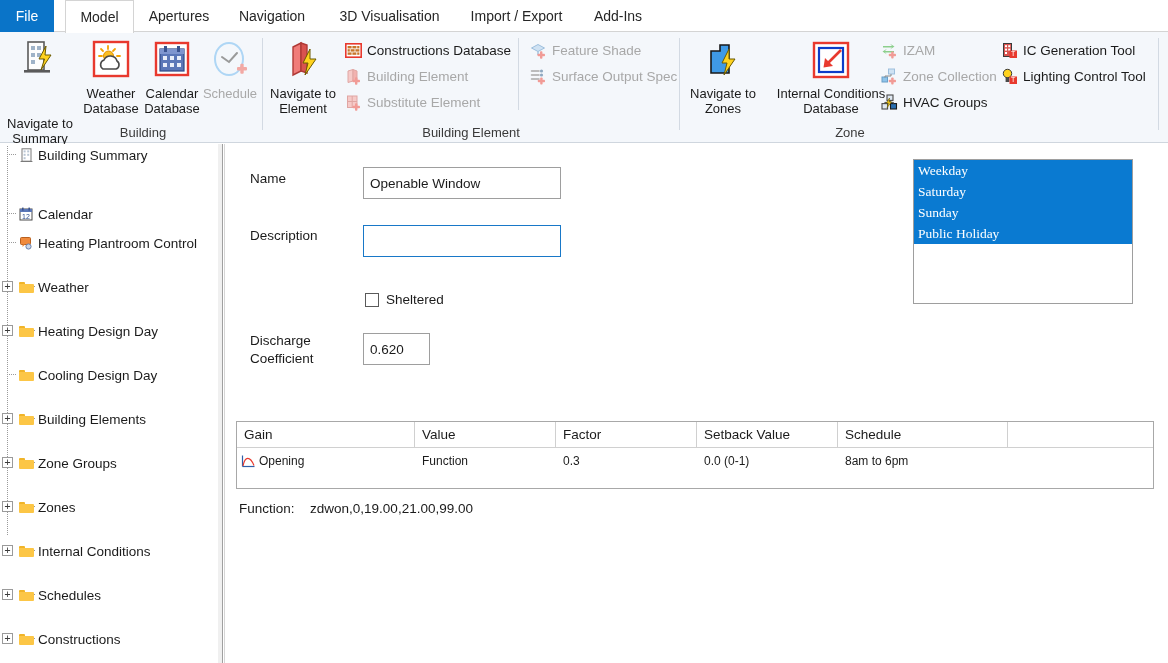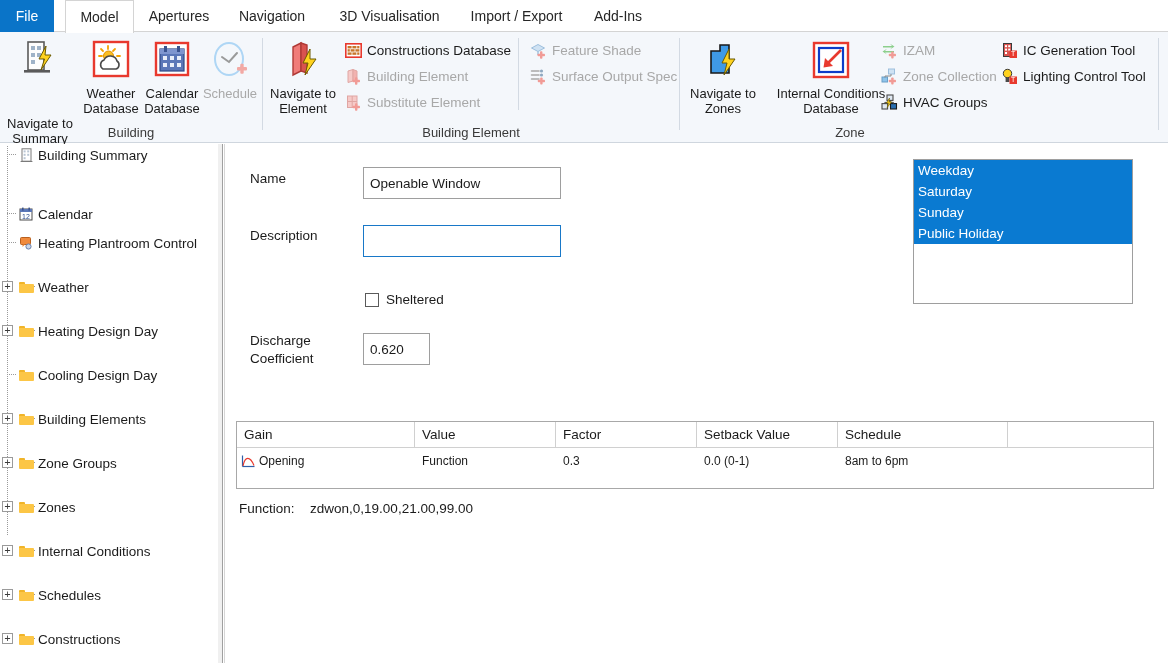--- a/index.html
+++ b/index.html
@@ -144,20 +144,21 @@
     font-family:"Liberation Sans", sans-serif;
   }
   .tbox.focus { border:1px solid #1878c8; }
 
   .cbrow { position:absolute; display:flex; align-items:flex-end; gap:7px; font-size:13.5px; }
   .cbox { width:14px; height:14px; border:1px solid #5a5a5a; background:#fff; }
 
   #daylist {
     position:absolute; border:1px solid #9e9e9e; background:#ffffff;
     overflow:hidden;
+    font-family:Liberation Serif, serif;
   }
   .dayitem { height:21px; line-height:21px; padding-left:4px; font-size:13.5px; color:#1b1b1b; }
   .dayitem.selected { background:#0a7ad1; color:#ffffff; }
 
   
   #grid { position:absolute; border:1px solid #a8a8a8; background:#fff;margin-top:12px; }
   #gridhead { position:relative; height:26px; border-bottom:1px solid #d0d0d0; }
   .ghcell {
     position:absolute; top:0; height:25px; line-height:25px;
     font-size:13.5px; color:#1b1b1b; padding-left:7px;
@@ -251,21 +252,21 @@
           <path d="M13 18 L20 23 L28 14" fill="none" stroke="#9a9a9a" stroke-width="2" stroke-linecap="round"></path>
           <g fill="#f2a9a4">
             <rect x="28" y="28" width="10" height="3.4" rx="1"></rect>
             <rect x="31.3" y="24.7" width="3.4" height="10" rx="1"></rect>
           </g>
         </svg>
       </div>
       <div class="lbl">Schedule</div>
     </div>
 
-    <div class="gtitle" style="left:0;width:262px;text-align:center;">Building</div>
+    <div class="gtitle" style="left:12px;width:262px;text-align:center;">Building</div>
   </div>
 
   <div class="gsep" style="left:262px;"></div>
 
   <div class="rgroup" style="left:263px;width:416px;">
 
     <div class="bigbtn" style="left:2px;">
       <div class="ico">
         <svg width="42" height="42" viewBox="0 0 42 42">
           <path d="M11 8 L19 4 L19 32 L11 36 Z" fill="#f07c79" stroke="#b03a36" stroke-width="1.4"></path>

